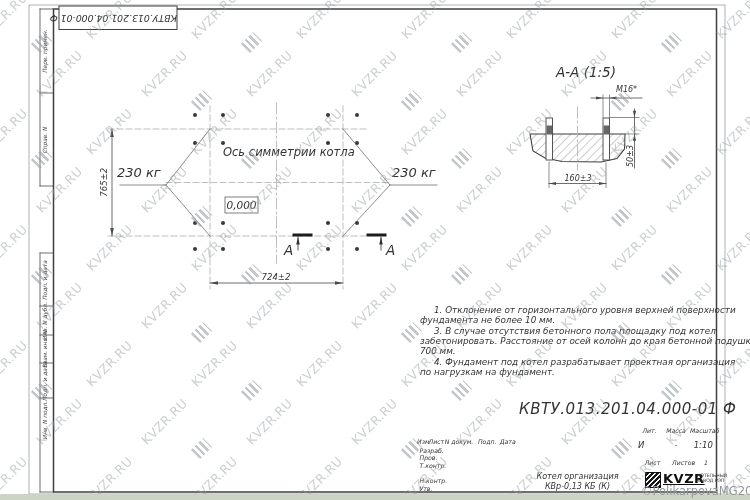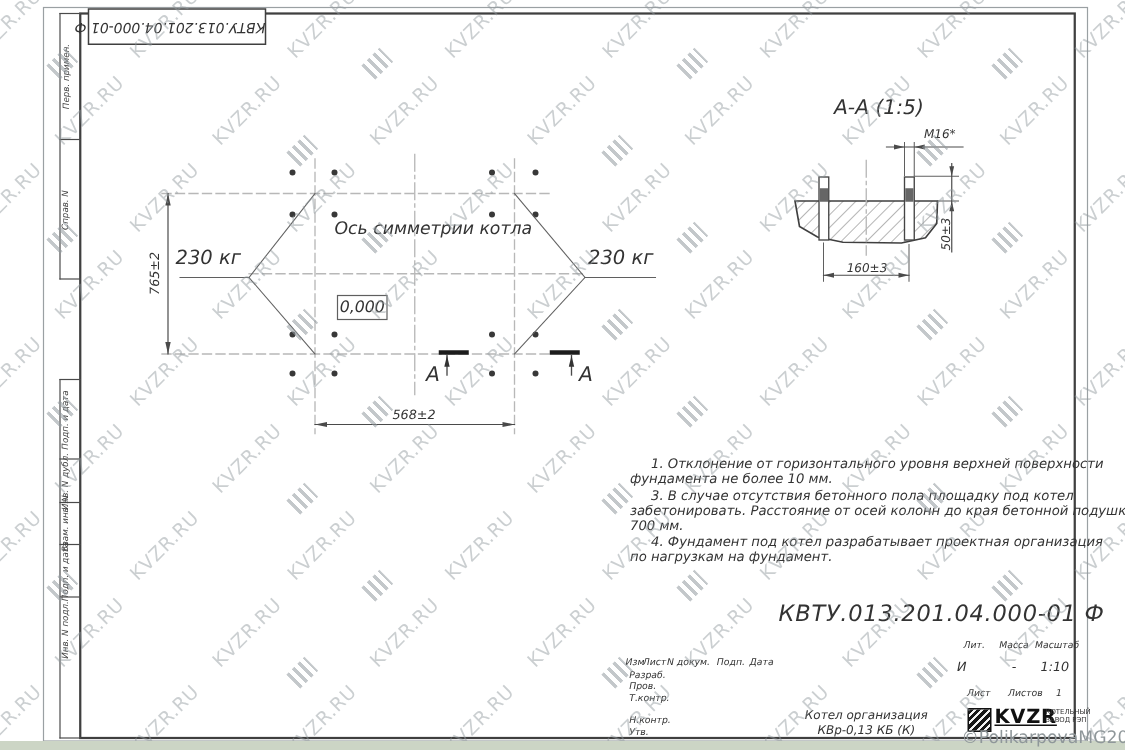--- a/index.html
+++ b/index.html
@@ -158,21 +158,21 @@
   <div class="t rot90 striplab" style="left:22.3px;top:316.5px;width:49px;">Инв. N дубл.</div>
   <div class="t rot90 striplab" style="left:22.3px;top:345px;width:49px;">Взам. инв. N</div>
   <div class="t rot90 striplab" style="left:20.3px;top:376.5px;width:53px;">Подп. и дата</div>
   <div class="t rot90 striplab" style="left:17.3px;top:416px;width:59px;">Инв. N подл.</div>
 
   <div class="t ctr" style="left:223px;top:147px;width:125px;font-size:11.5px;">Ось симметрии котла</div>
   <div class="t" style="left:117px;top:166px;font-size:13px;">230 кг</div>
   <div class="t" style="left:392px;top:166px;font-size:13px;">230 кг</div>
   <div class="t ctr" style="left:225px;top:199.5px;width:33px;font-size:10.5px;">0,000</div>
   <div class="t rot90 ctr" style="left:79px;top:178px;width:50px;font-size:8.5px;">765±2</div>
-  <div class="t ctr" style="left:251px;top:272.5px;width:50px;font-size:8.5px;">568±2</div>
+  <div class="t ctr" style="left:251px;top:272.5px;width:50px;font-size:8.5px;">724±2</div>
   <div class="t" style="left:284px;top:244px;font-size:13.5px;">А</div>
   <div class="t" style="left:386px;top:244px;font-size:13.5px;">А</div>
 
   <div class="t" style="left:556px;top:66px;font-size:13.5px;">А-А (1:5)</div>
   <div class="t" style="left:616px;top:86px;font-size:8px;">М16*</div>
   <div class="t ctr" style="left:550px;top:174.5px;width:56px;font-size:8px;">160±3</div>
   <div class="t rot90 ctr" style="left:608.5px;top:152px;width:44px;font-size:8px;">50±3</div>
 
   <div class="notes">
       <div class="note-line ind">1. Отклонение от горизонтального уровня верхней поверхности</div>

